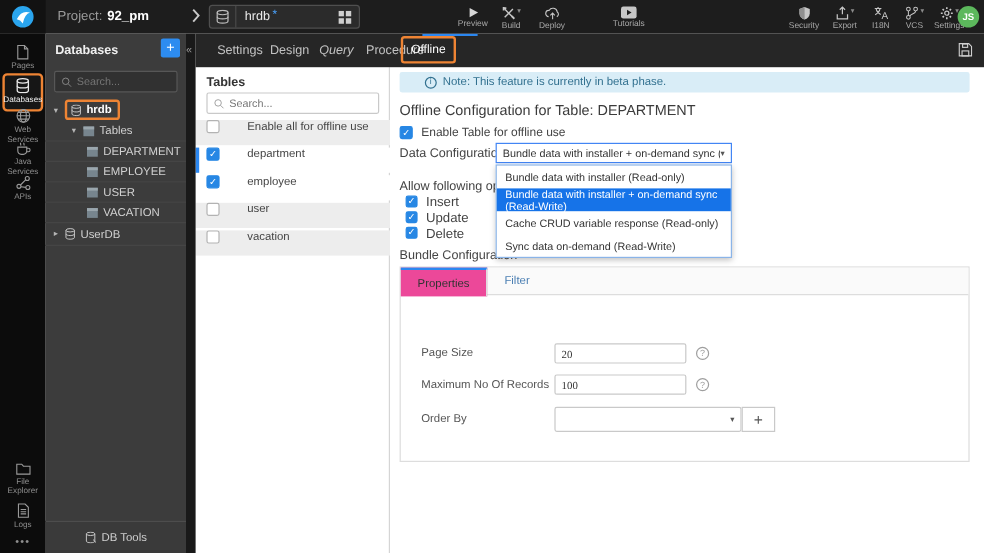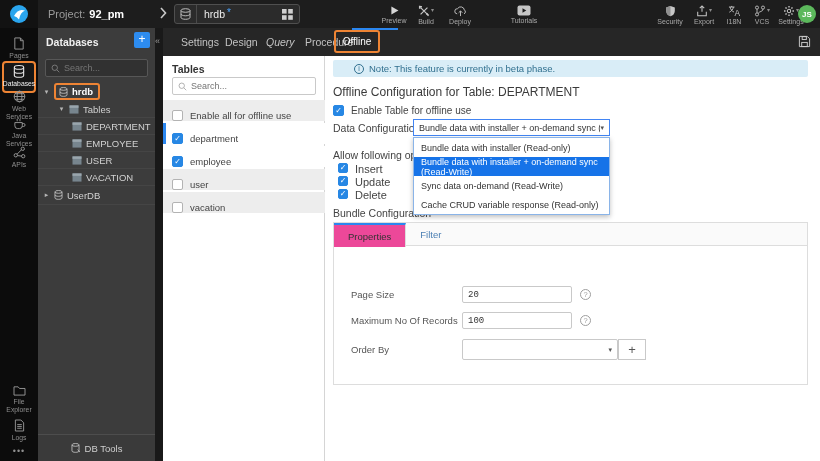--- a/index.html
+++ b/index.html
@@ -52,21 +52,21 @@
   .etab-active-line { position:absolute; left:189px; top:0; width:46px; height:2px; background:#2b87f0; }
   .etab-offline { position:absolute; left:171px; top:2px; width:46px; height:23px; border:2px solid #ee8434; border-radius:3px; color:#fff; font-size:10px; display:flex; align-items:center; justify-content:center; cursor:pointer; }
   .save-btn { position:absolute; right:9px; top:7px; cursor:pointer; }
 
   
   .tables-panel { position:absolute; left:163px; top:56px; width:162px; height:405px; background:#fff; border-right:1px solid #d5d5d5; z-index:5; }
   .tp-title { position:absolute; left:9px; top:7px; font-size:10.5px; font-weight:bold; color:#333; }
   .tp-search { position:absolute; left:9px; top:21px; width:144px; height:18px; border:1px solid #c9c9c9; border-radius:2px; background:#fff; display:flex; align-items:center; gap:4px; padding:0 5px; }
   .tp-search input { flex:1; min-width:0; border:0; outline:none; font-size:9px; color:#666; font-family:inherit; }
   .tp-rows { position:absolute; left:0; top:44px; width:162px; }
-  .tp-row { height:21px; margin-bottom:2px; background:#ededed; display:flex; align-items:flex-end; padding-left:9px; gap:7px; font-size:9.5px; color:#444; cursor:pointer; }
+  .tp-row { height:21px; margin-bottom:2px; background:#ededed; display:flex; align-items:flex-start; padding-left:9px; gap:23px; font-size:9.5px; color:#444; cursor:pointer; }
   .tp-row.on { background:#fff; }
   .tp-row.sel { border-left:3px solid #2b87f0; padding-left:6px; }
 
   
   .cb { width:11px; height:11px; flex:none; border:1px solid #b3b3b3; border-radius:2px; background:#fff; display:inline-flex; align-items:center; justify-content:center; cursor:pointer; }
   .cb.checked { background:#2787e4; border-color:#2787e4; }
   .cb.checked::after { content:"✓"; color:#fff; font-size:8px; line-height:1; }
 
   
   .main { position:absolute; left:326px; top:56px; width:494px; height:405px; background:#fff; z-index:4; }
@@ -86,21 +86,21 @@
   .op-row .cb { width:10px; height:10px; }
   .bc-label { position:absolute; left:7px; top:151px; font-size:10.5px; color:#444; }
   .bc-panel { position:absolute; left:7px; top:166px; width:475px; height:163px; border:1px solid #ddd; background:#fff; }
   .bc-tabs { position:relative; height:23px; background:#fafafa; border-bottom:1px solid #ddd; display:flex; }
   .bc-tab { height:23px; padding:0 14px; display:flex; align-items:center; font-size:9.5px; color:#4b7fb3; cursor:pointer; }
   .bc-tab.active { background:#ec4899; border-top:2px solid #2b87f0; border-right:1px solid #ddd; color:#333; height:24px; margin-bottom:-1px; z-index:1; }
   .frow { position:absolute; left:0; width:100%; height:17px; }
   .frow .flabel { position:absolute; left:17px; top:3px; font-size:9.5px; color:#555; }
   .fctrl { position:absolute; left:128px; top:0; width:110px; height:17px; border:1px solid #c9c9c9; border-radius:2px; background:#fff; display:flex; align-items:center; padding:0 5px; font-size:9px; color:#333; }
   .fctrl .sel-caret { margin-left:auto; color:#555; font-size:7px; }
-  .fctrl input { width:100%; border:0; outline:none; font-size:9px; color:#333; font-family:Liberation Mono, monospace; background:transparent; }
+  .fctrl input { width:100%; border:0; outline:none; font-size:9px; color:#333; font-family:Liberation Serif, serif; background:transparent; }
   .help { position:absolute; left:246px; top:3px; width:11px; height:11px; border:1px solid #9e9e9e; border-radius:50%; color:#9e9e9e; font-size:7.5px; display:inline-flex; align-items:center; justify-content:center; }
   .help::after { content:"?"; }
   .orderby-sel { width:156px !important; height:21px !important; }
   .plus-btn { position:absolute; left:284px; top:0; width:28px; height:21px; border:1px solid #c9c9c9; display:flex; align-items:center; justify-content:center; font-size:13px; color:#555; cursor:pointer; background:#fff; }
 
   svg { display:block; }
 </style>
 </head>
 <body>
 
@@ -479,22 +479,22 @@
     </div>
 
     <span class="dc-label">Data Configuration</span>
     <div class="dc-select">
       <span style="white-space:nowrap;overflow:hidden;">Bundle data with installer + on-demand sync (Read-Write)</span>
       <span class="sel-caret">▾</span>
     </div>
     <div class="dd-menu">
       <div class="dd-opt">Bundle data with installer (Read-only)</div>
       <div class="dd-opt selected">Bundle data with installer + on-demand sync (Read-Write)</div>
+      <div class="dd-opt">Cache CRUD variable response (Read-only)</div>
       <div class="dd-opt">Sync data on-demand (Read-Write)</div>
-      <div class="dd-opt">Cache CRUD variable response (Read-only)</div>
     </div>
 
     <span class="ops-label">Allow following operations</span>
     <div class="op-row" style="top:107px;">
       <span class="cb checked"></span>
       <span>Insert</span>
     </div>
     <div class="op-row" style="top:120px;">
       <span class="cb checked"></span>
       <span>Update</span>

